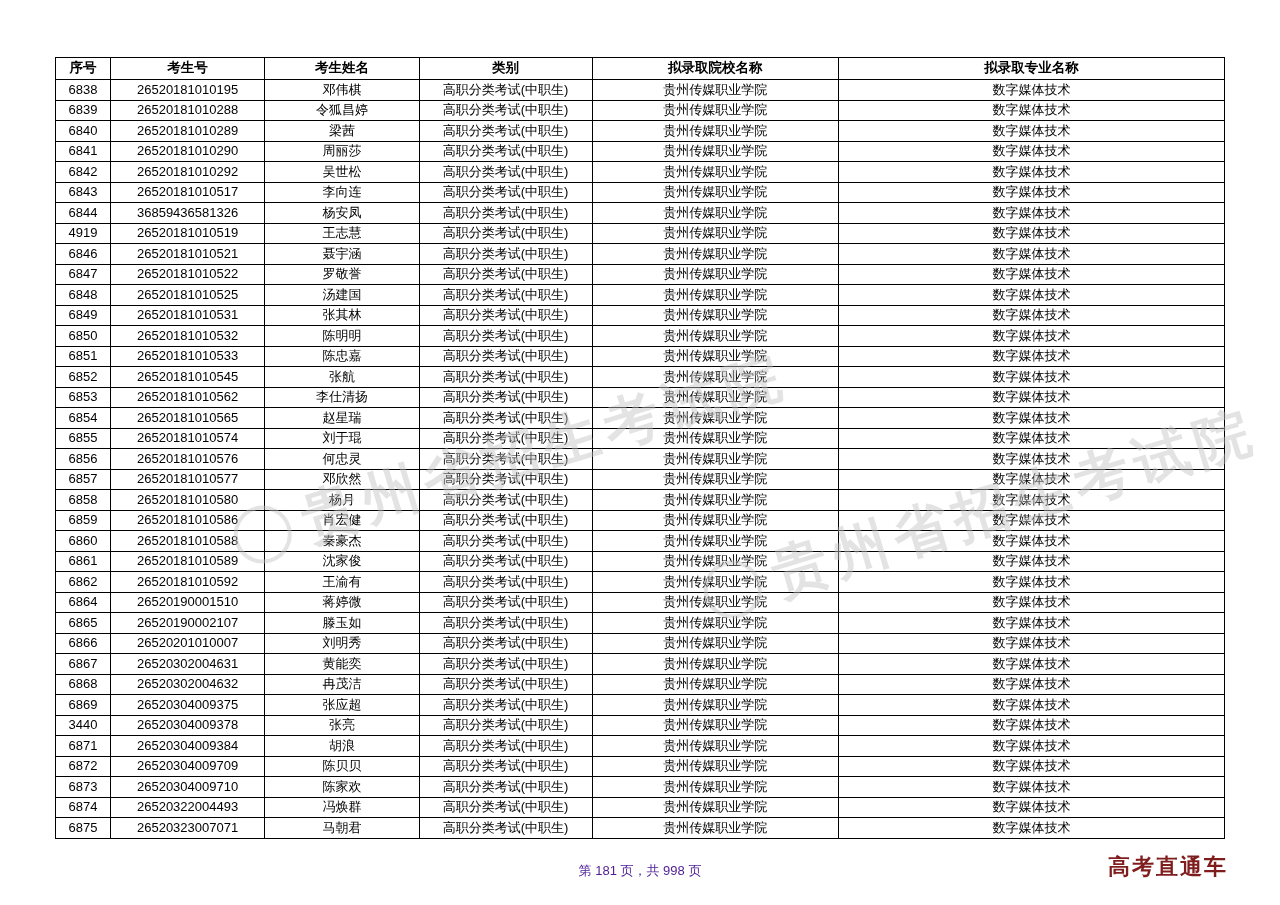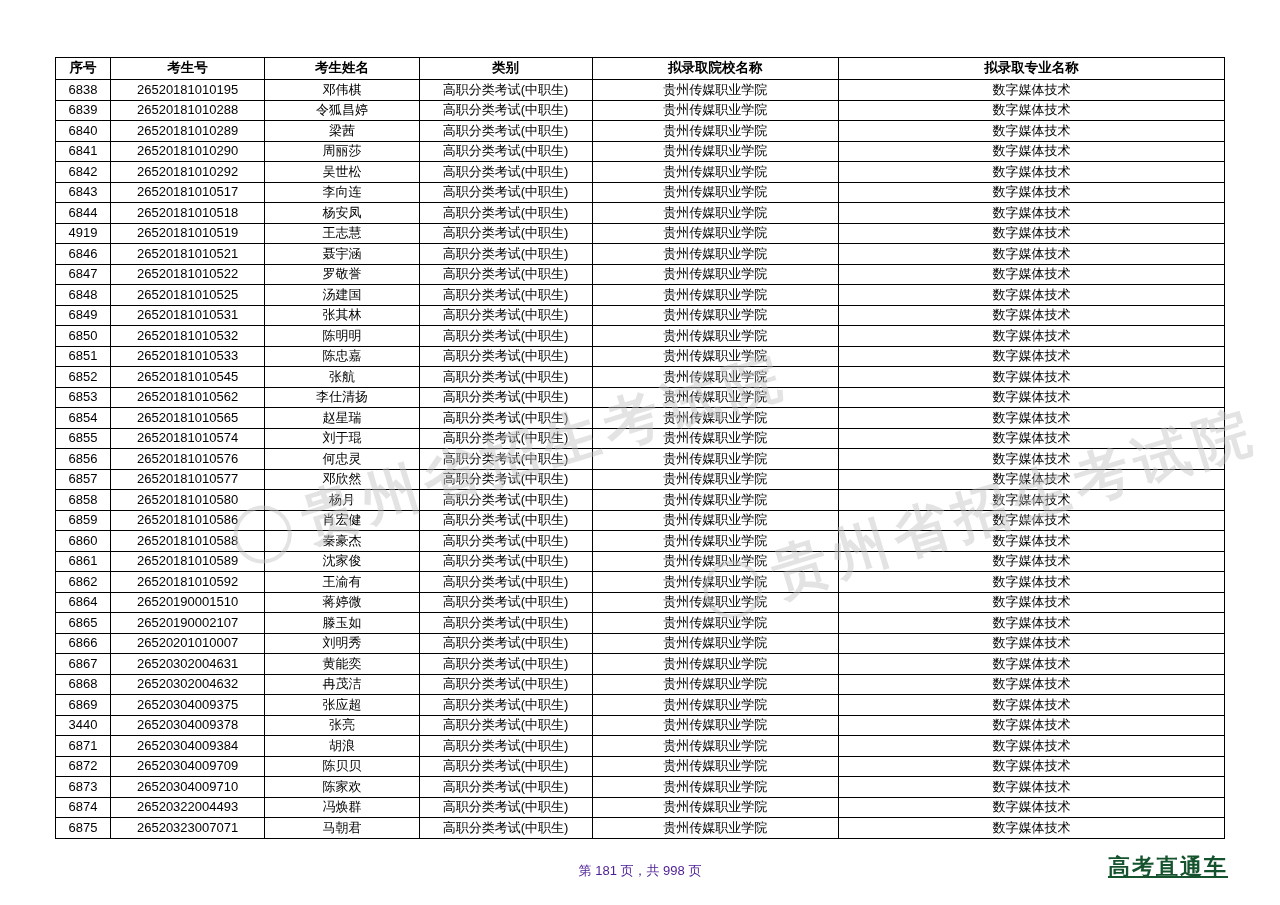--- a/index.html
+++ b/index.html
@@ -57,25 +57,24 @@
     top: 862px;
     width: 100%;
     text-align: center;
     font-size: 13px;
     color: #4c1d95;
   }
   .logo {
     position: absolute;
     right: 52px;
     top: 852px;
-    color: #14532d;
+    color: #7f1d1d;
     font-weight: bold;
     font-size: 22px;
     letter-spacing: 2px;
-    text-decoration: underline;
   }
   .watermark {
     position: absolute;
     display: flex;
     align-items: center;
     gap: 14px;
     color: #c3c3c3;
     opacity: 0.45;
     font-size: 56px;
     letter-spacing: 7px;
@@ -174,21 +173,21 @@
           <tr>
             <td>6843</td>
             <td>26520181010517</td>
             <td>李向连</td>
             <td>高职分类考试(中职生)</td>
             <td>贵州传媒职业学院</td>
             <td>数字媒体技术</td>
           </tr>
           <tr>
             <td>6844</td>
-            <td>26520181010518</td>
+            <td>36859436581326</td>
             <td>杨安凤</td>
             <td>高职分类考试(中职生)</td>
             <td>贵州传媒职业学院</td>
             <td>数字媒体技术</td>
           </tr>
           <tr>
             <td>4919</td>
             <td>26520181010519</td>
             <td>王志慧</td>
             <td>高职分类考试(中职生)</td>

